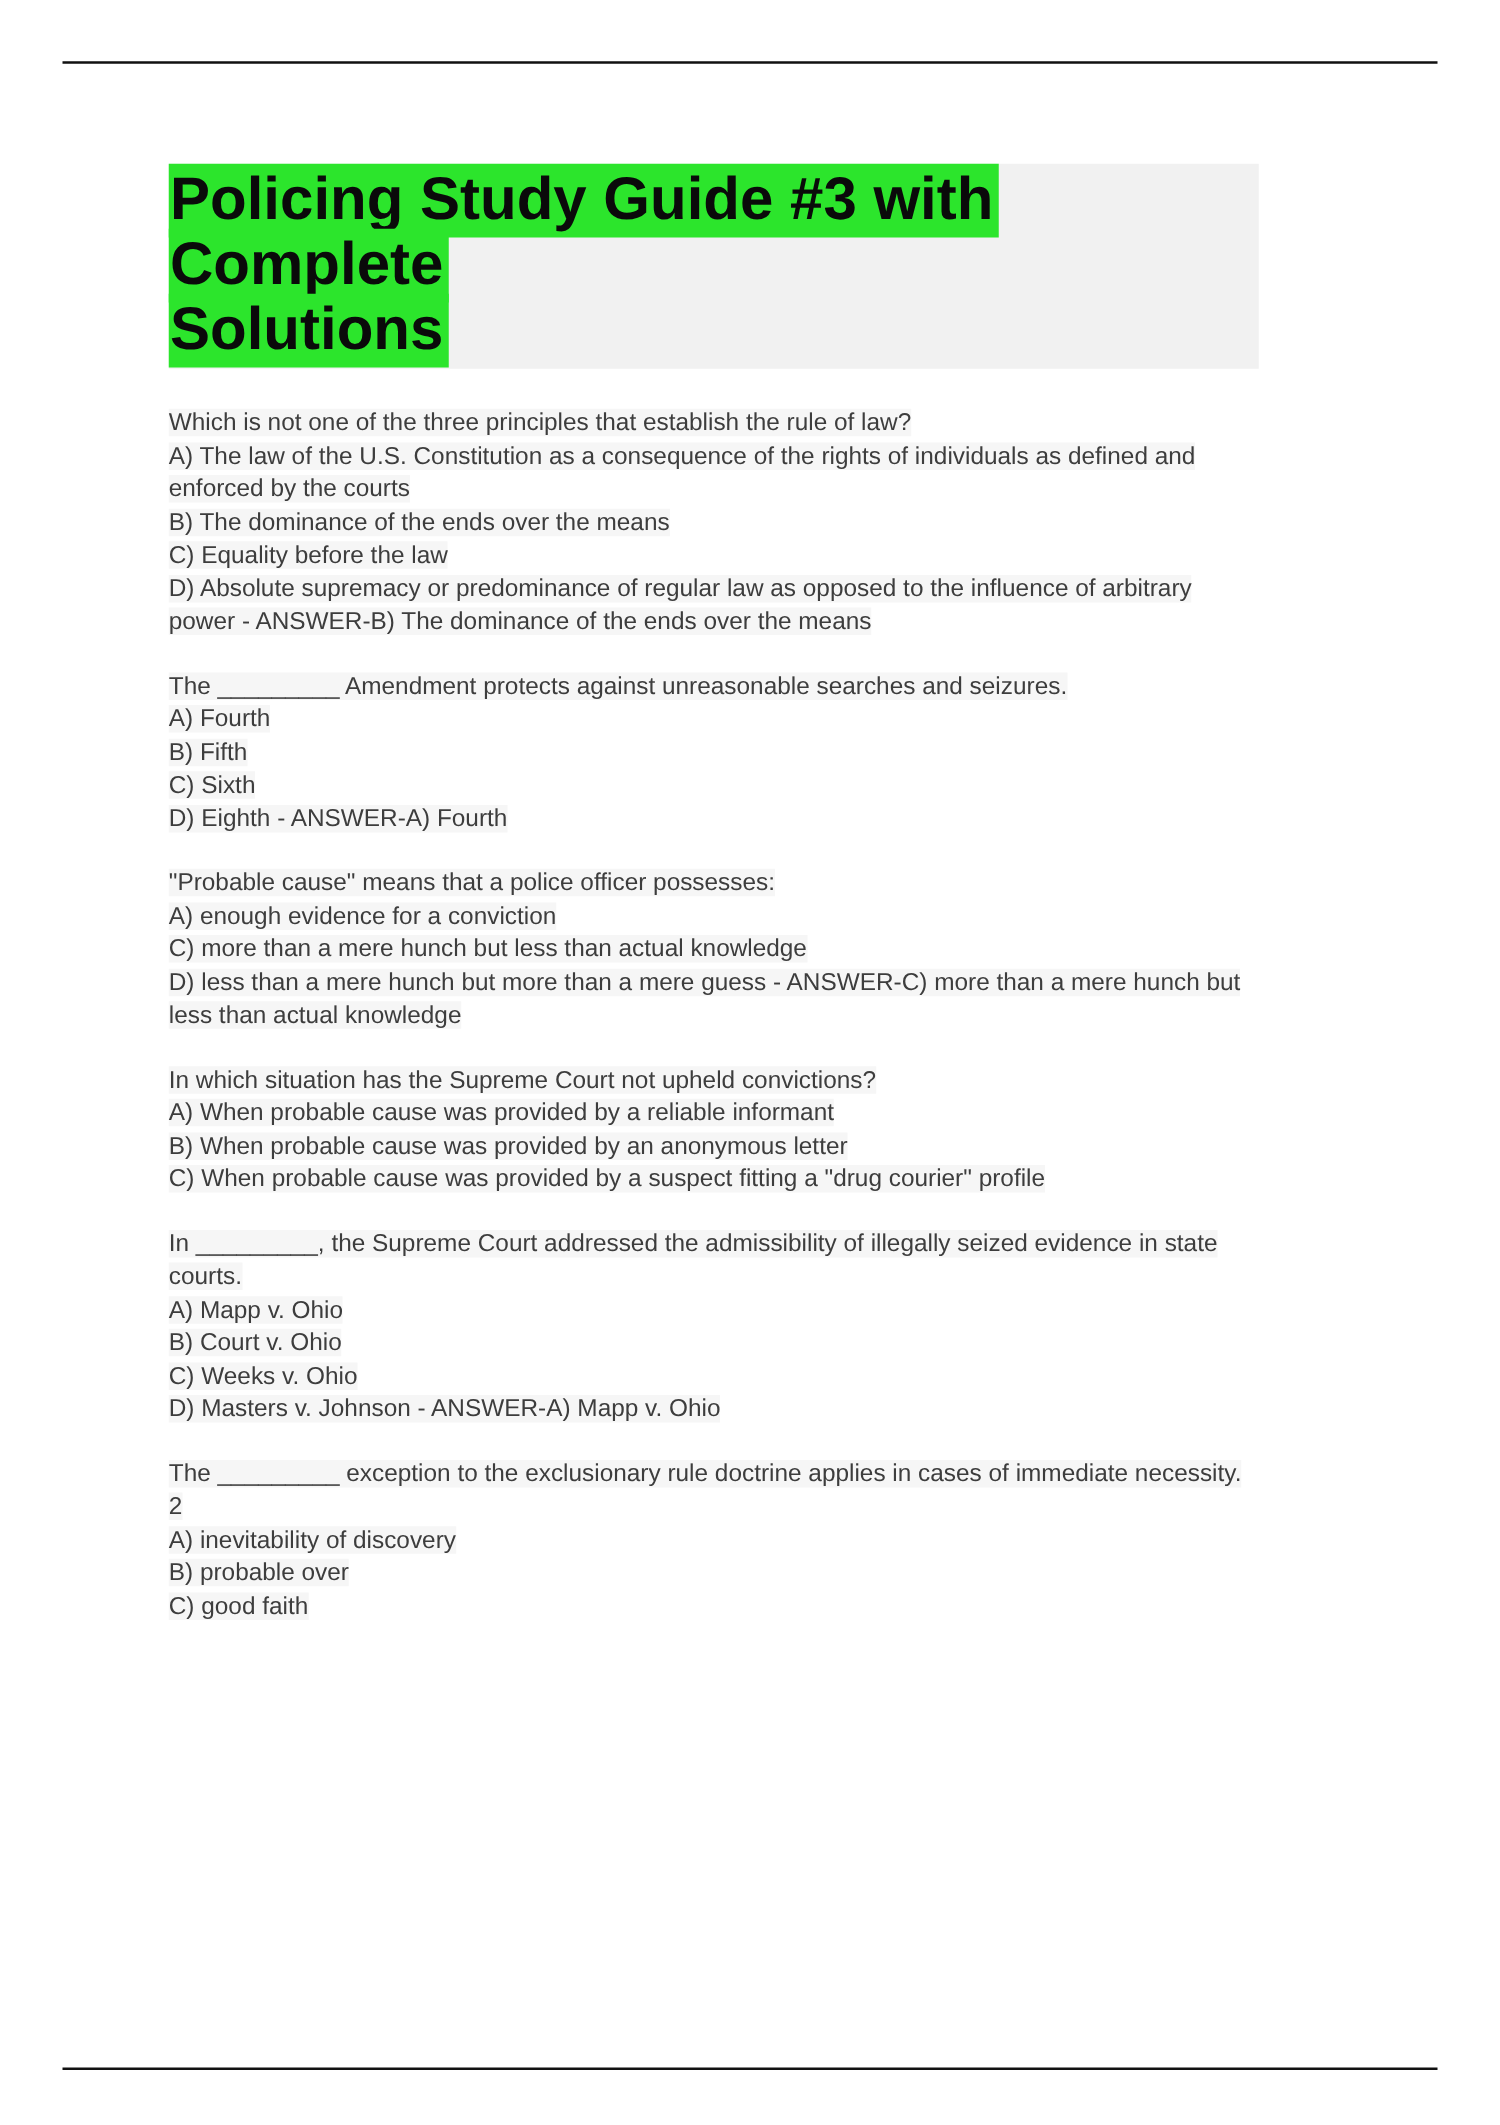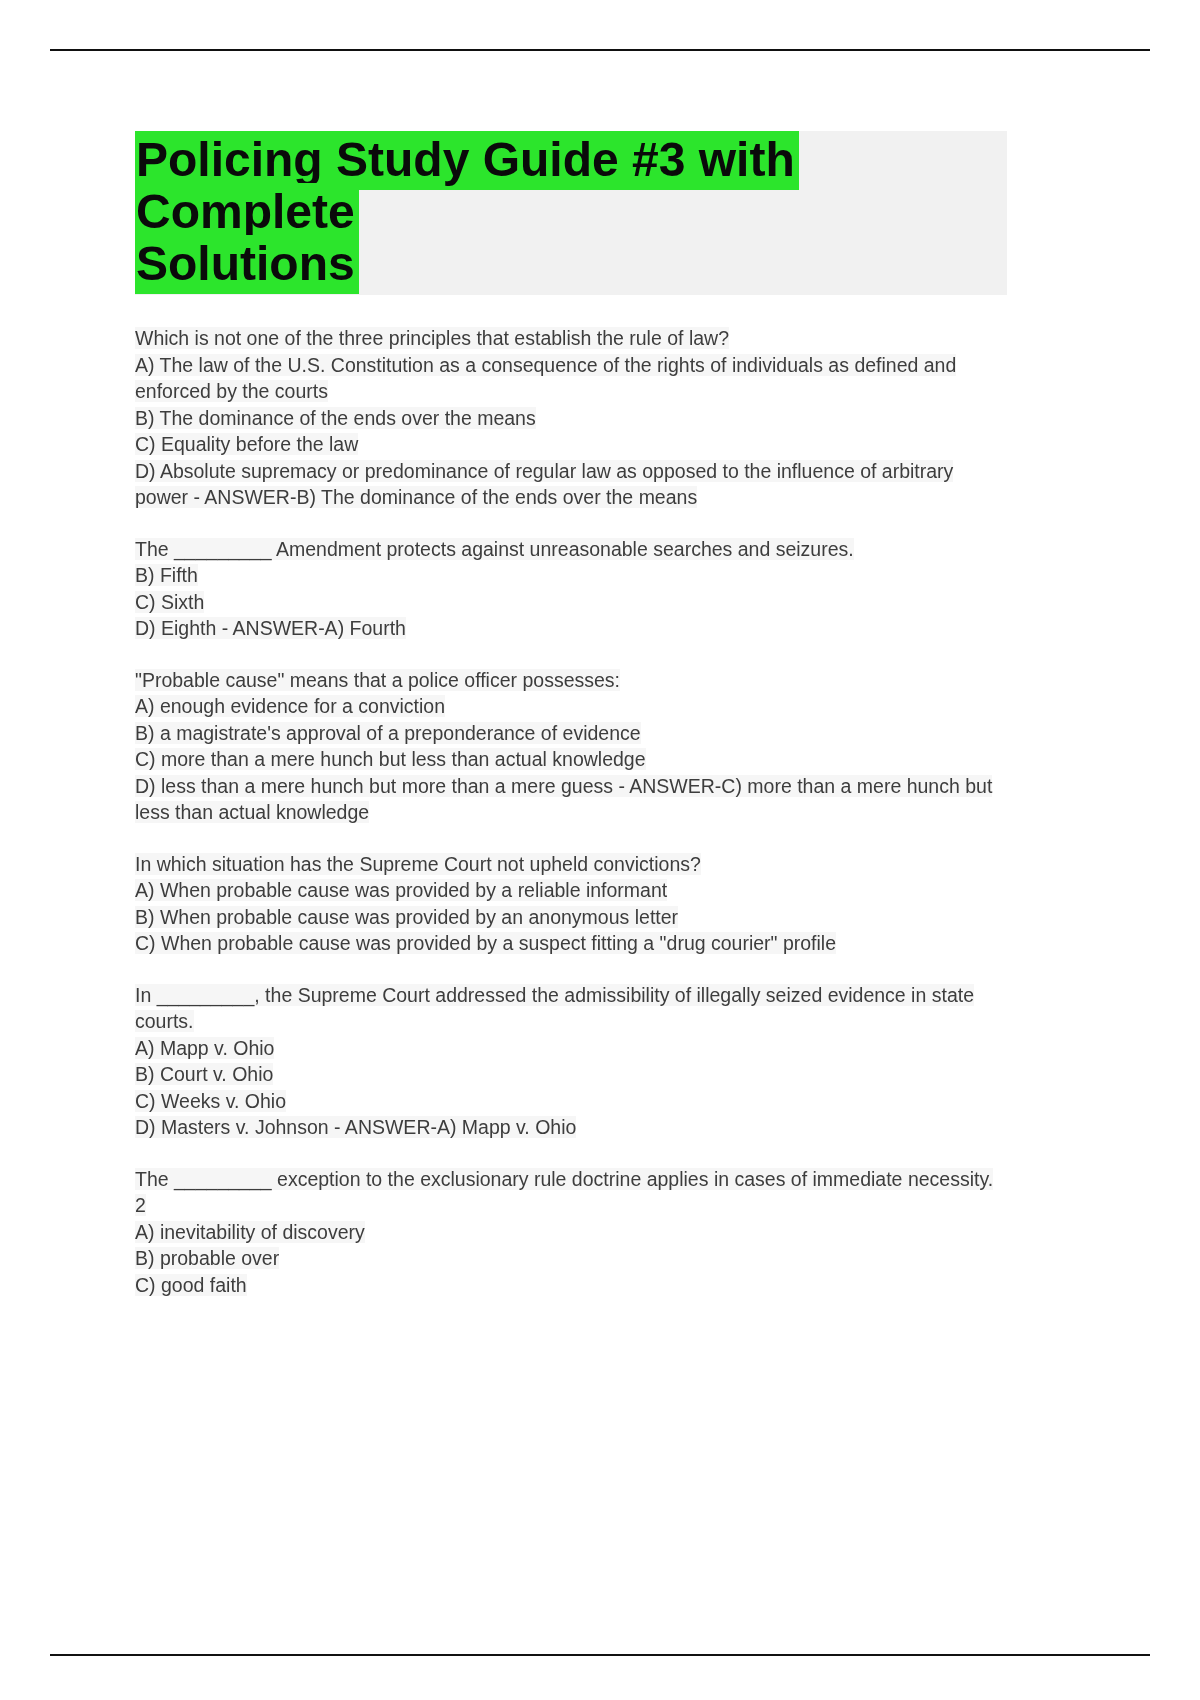--- a/index.html
+++ b/index.html
@@ -81,28 +81,28 @@
     <div id="questions">
         <div class="question">
           <div class="qline"><span class="lhl">Which is not one of the three principles that establish the rule of law?</span></div>
           <div class="qline"><span class="lhl">A) The law of the U.S. Constitution as a consequence of the rights of individuals as defined and enforced by the courts</span></div>
           <div class="qline"><span class="lhl">B) The dominance of the ends over the means</span></div>
           <div class="qline"><span class="lhl">C) Equality before the law</span></div>
           <div class="qline"><span class="lhl">D) Absolute supremacy or predominance of regular law as opposed to the influence of arbitrary power - ANSWER-B) The dominance of the ends over the means</span></div>
         </div>
         <div class="question">
           <div class="qline"><span class="lhl">The _________ Amendment protects against unreasonable searches and seizures.</span></div>
+          <div class="qline"><span class="lhl">A) Fourth</span></div>
           <div class="qline"><span class="lhl">B) Fifth</span></div>
           <div class="qline"><span class="lhl">C) Sixth</span></div>
           <div class="qline"><span class="lhl">D) Eighth - ANSWER-A) Fourth</span></div>
         </div>
         <div class="question">
           <div class="qline"><span class="lhl">"Probable cause" means that a police officer possesses:</span></div>
           <div class="qline"><span class="lhl">A) enough evidence for a conviction</span></div>
-          <div class="qline"><span class="lhl">B) a magistrate's approval of a preponderance of evidence</span></div>
           <div class="qline"><span class="lhl">C) more than a mere hunch but less than actual knowledge</span></div>
           <div class="qline"><span class="lhl">D) less than a mere hunch but more than a mere guess - ANSWER-C) more than a mere hunch but less than actual knowledge</span></div>
         </div>
         <div class="question">
           <div class="qline"><span class="lhl">In which situation has the Supreme Court not upheld convictions?</span></div>
           <div class="qline"><span class="lhl">A) When probable cause was provided by a reliable informant</span></div>
           <div class="qline"><span class="lhl">B) When probable cause was provided by an anonymous letter</span></div>
           <div class="qline"><span class="lhl">C) When probable cause was provided by a suspect fitting a "drug courier" profile</span></div>
         </div>
         <div class="question">

